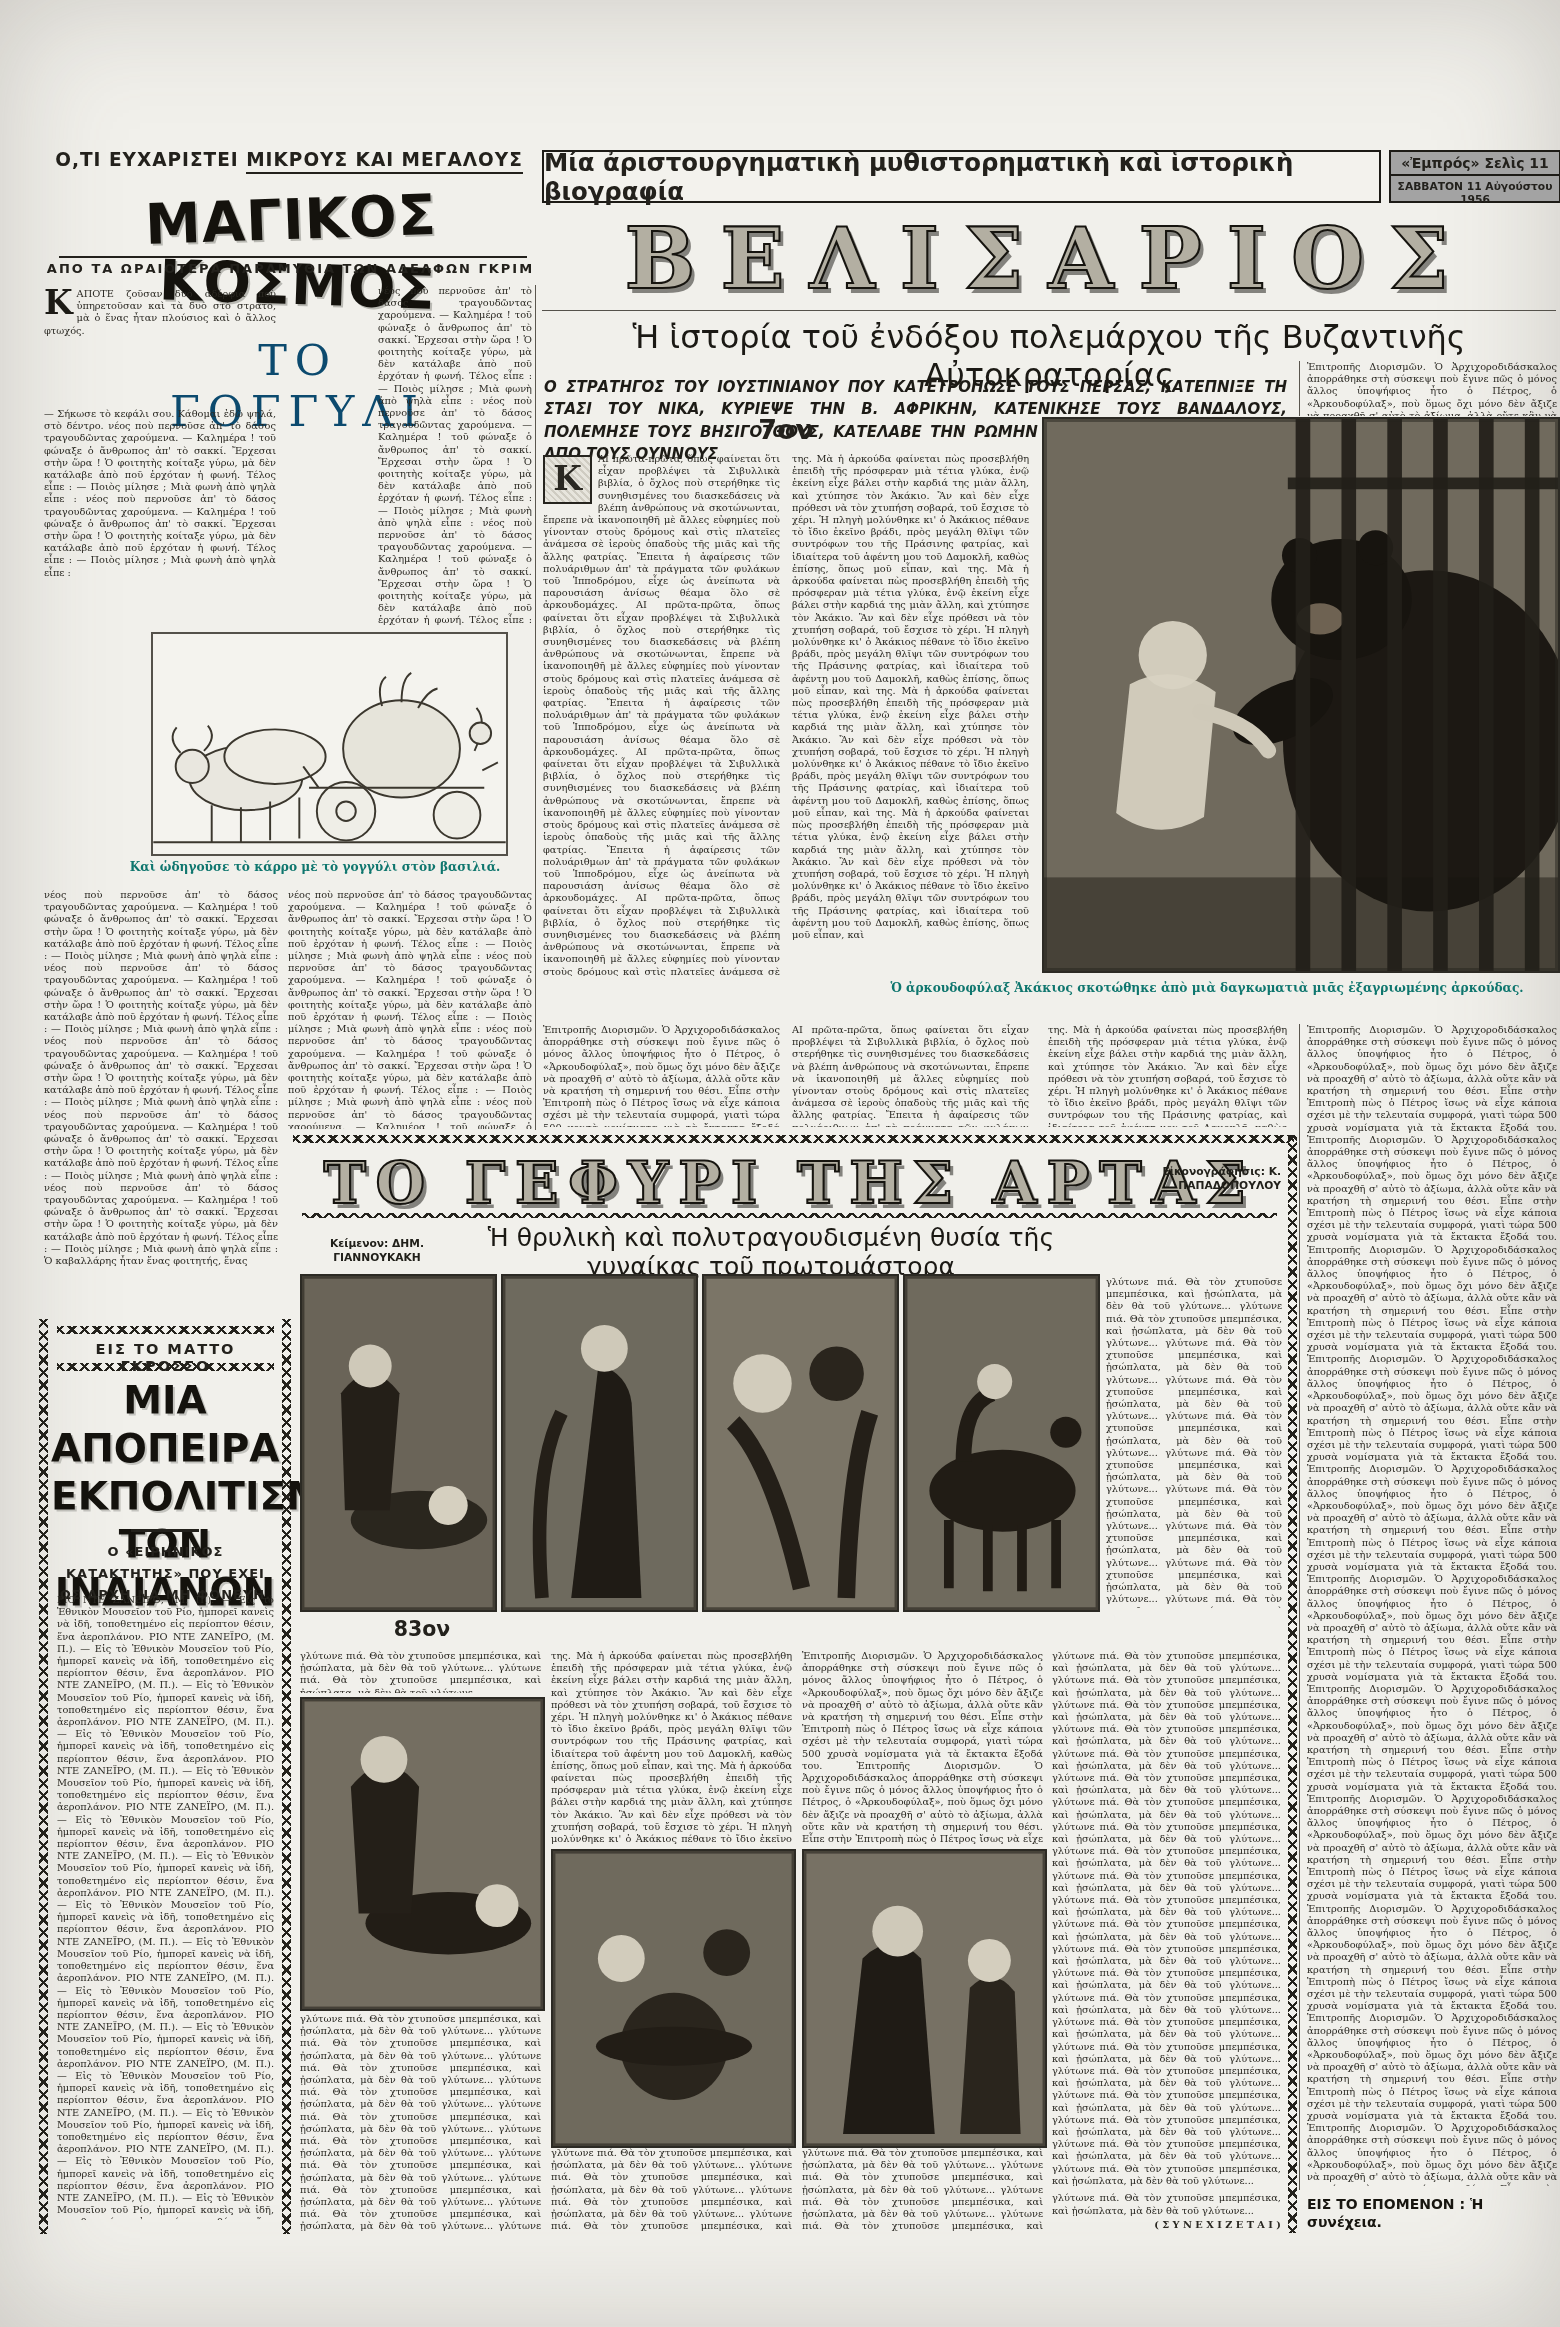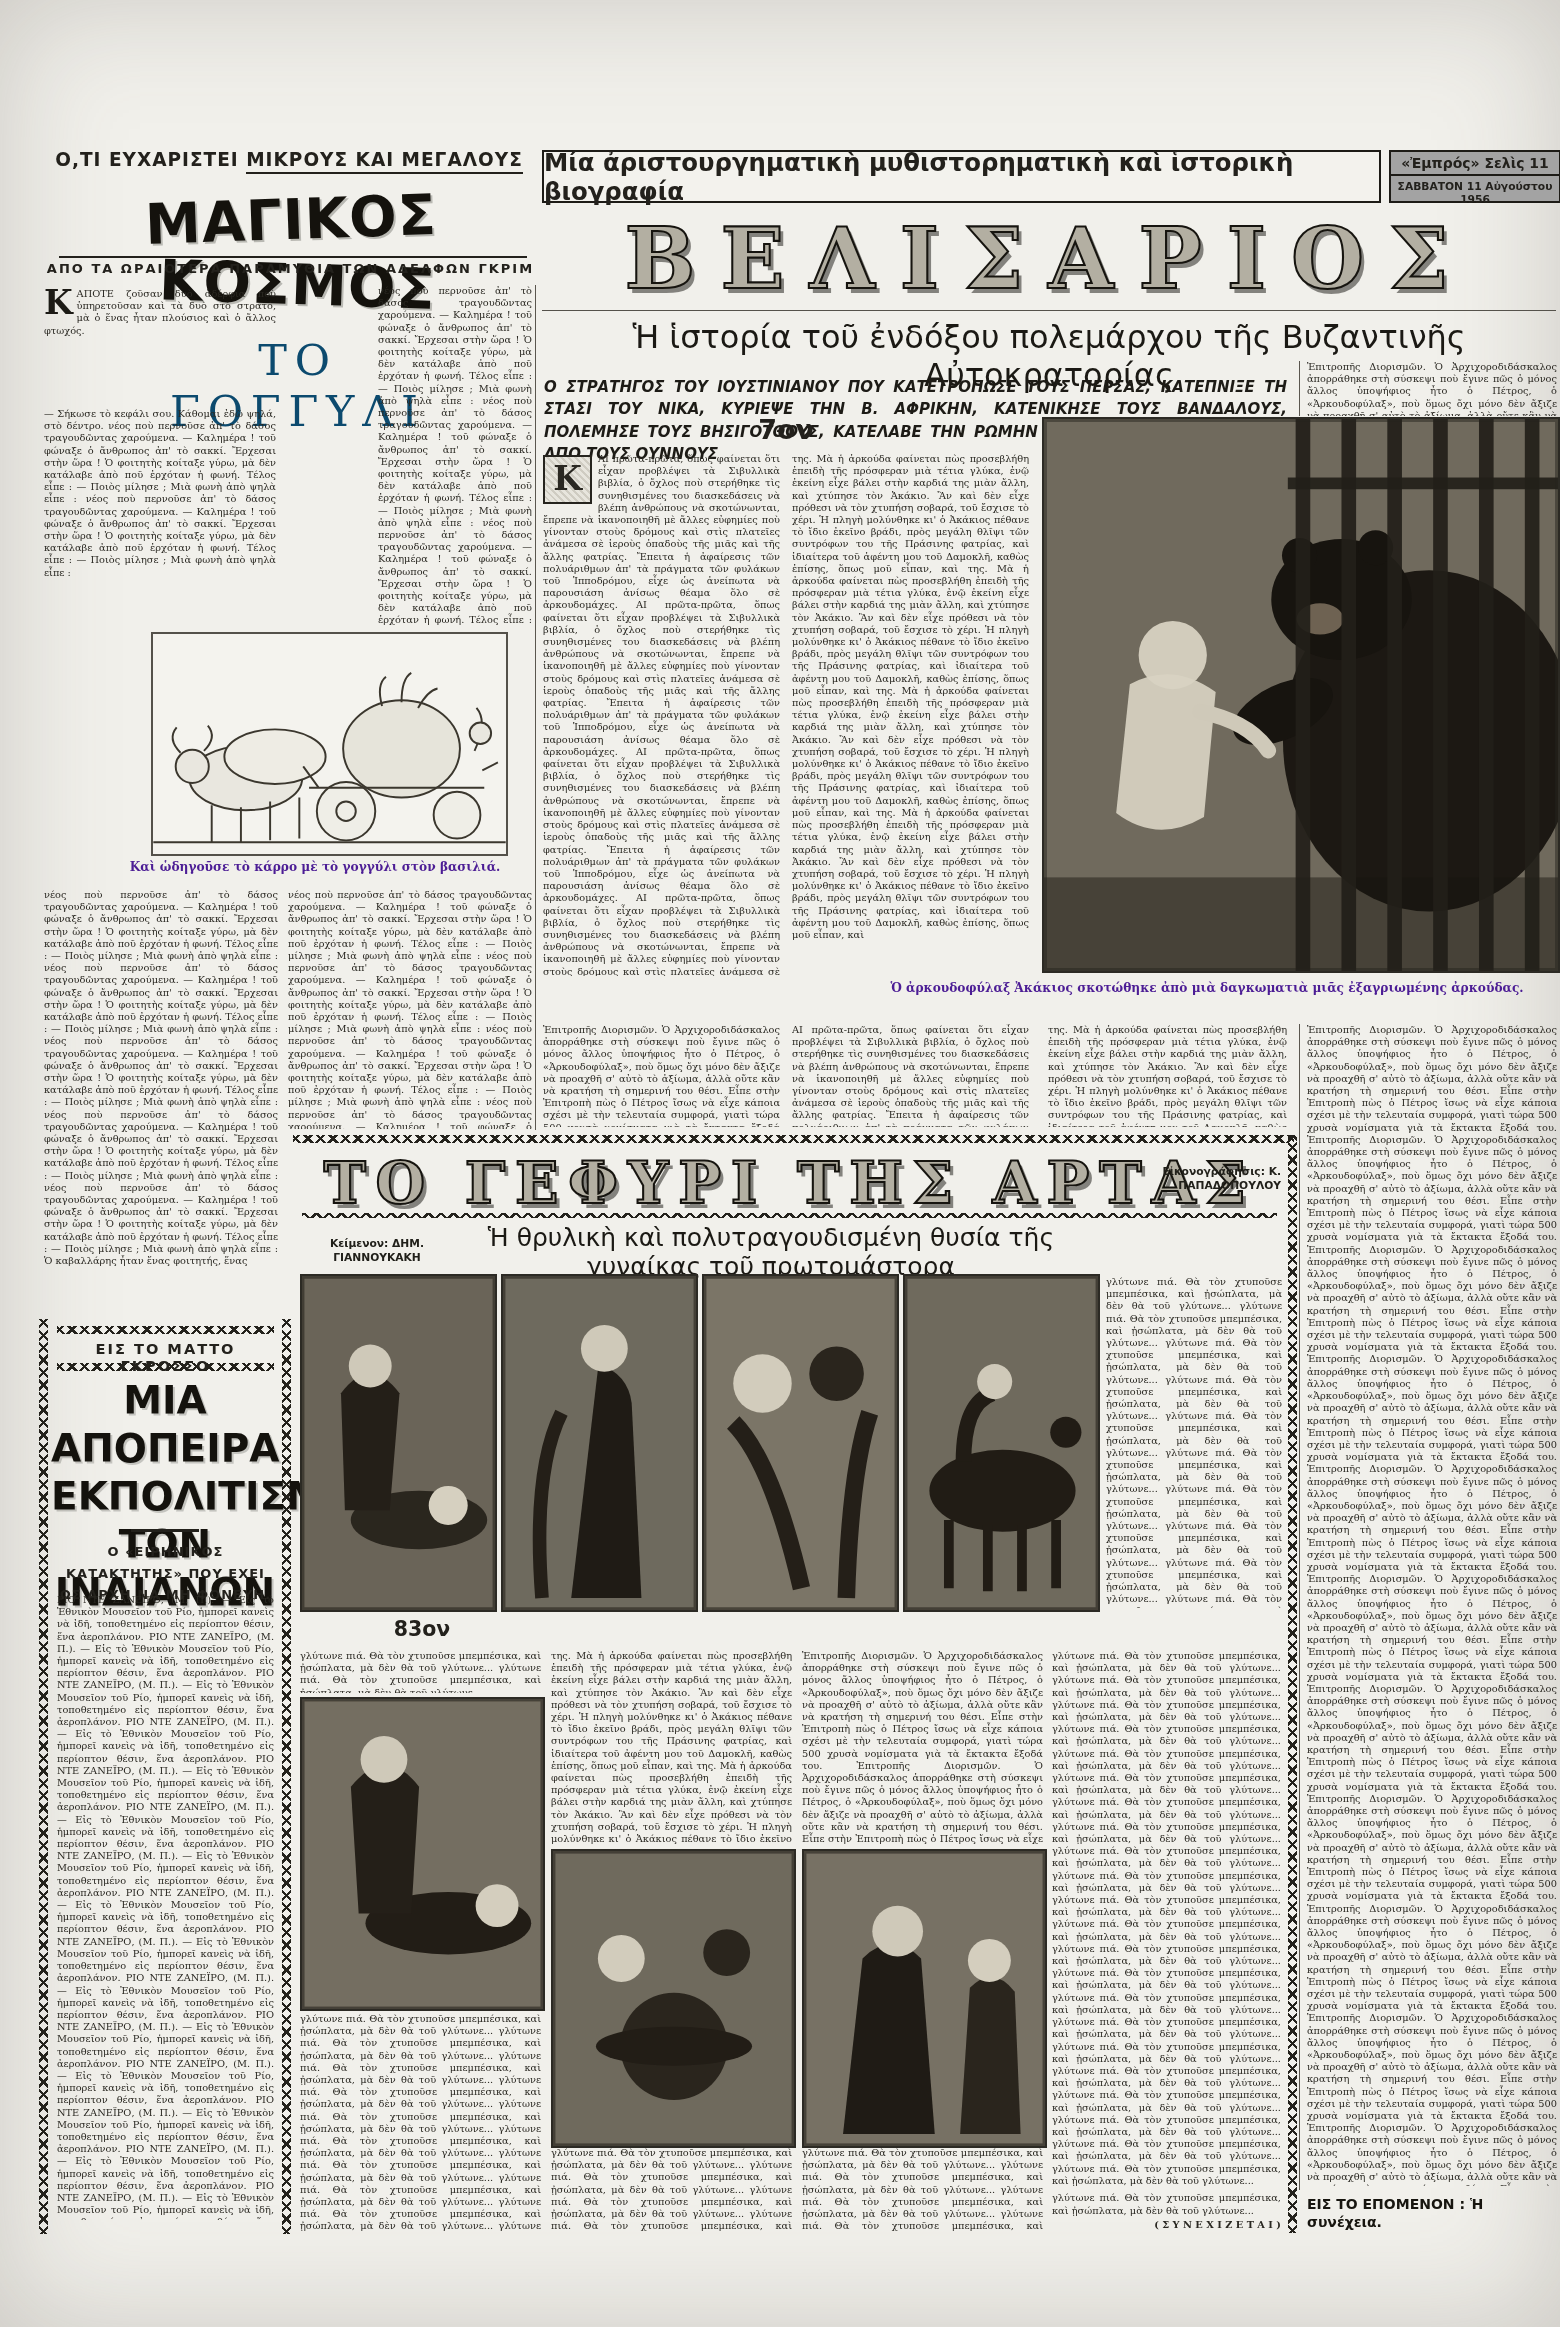--- a/index.html
+++ b/index.html
@@ -5,21 +5,21 @@
   html,body{margin:0;padding:0;background:#c9c7c2;}
   #page{position:relative;width:1560px;height:2328px;background:#f1f0eb;color:#23211c;
         font-family:"DejaVu Serif",serif;overflow:hidden;margin:0 auto;
         box-shadow:inset 0 0 117px rgba(90,85,75,.25);}
   .abs{position:absolute;}
   .col{font:9.8px/12.2px "DejaVu Serif",serif;text-align:justify;color:#2a2822;overflow:hidden;}
   .dc{float:left;font:700 33px/29px "DejaVu Serif",serif;padding:0 3.9px 0 0;color:#1c1a15;}
   .dcbox{float:left;width:45px;height:45px;border:2px solid #26241e;margin:2px 5.9px 2px 0;
          text-align:center;font:700 33px/43px "DejaVu Serif",serif;
          background:repeating-linear-gradient(45deg,#e7e5dd 0 2.9px,#cfccc2 2.9px 4.9px);}
-  .caption{font:700 12.2px/15.6px "DejaVu Serif",serif;text-align:center;color:#4c1d95;}
+  .caption{font:700 12.2px/15.6px "DejaVu Serif",serif;text-align:center;color:#0f766e;}
   .vr{background:#5a564e;width:1px;}
   .zzv{width:8.8px;background:
         repeating-linear-gradient(45deg,transparent 0 3.9px,#24221c 3.9px 6.3px,transparent 6.3px 8.8px),
         repeating-linear-gradient(-45deg,transparent 0 3.9px,#24221c 3.9px 6.3px,transparent 6.3px 8.8px);}
   .zzh{height:7.8px;background:
         repeating-linear-gradient(45deg,transparent 0 3.9px,#24221c 3.9px 6.3px,transparent 6.3px 8.8px),
         repeating-linear-gradient(-45deg,transparent 0 3.9px,#24221c 3.9px 6.3px,transparent 6.3px 8.8px);}
   .display{font-family:"DejaVu Serif",serif;font-weight:700;color:#b3afa2;
            -webkit-text-stroke:2.1px #16140f;text-shadow:3.9px 4.9px 0 rgba(22,20,15,.5);}
   .fig{border:2px solid #2c2a24;background:#736e62;overflow:hidden;}

